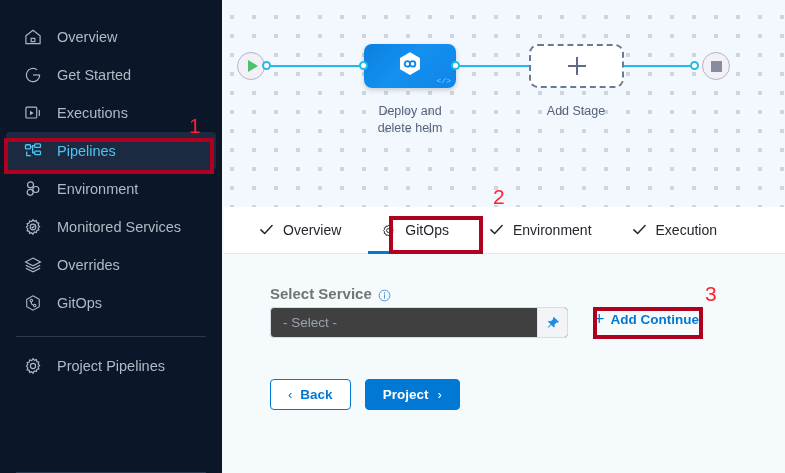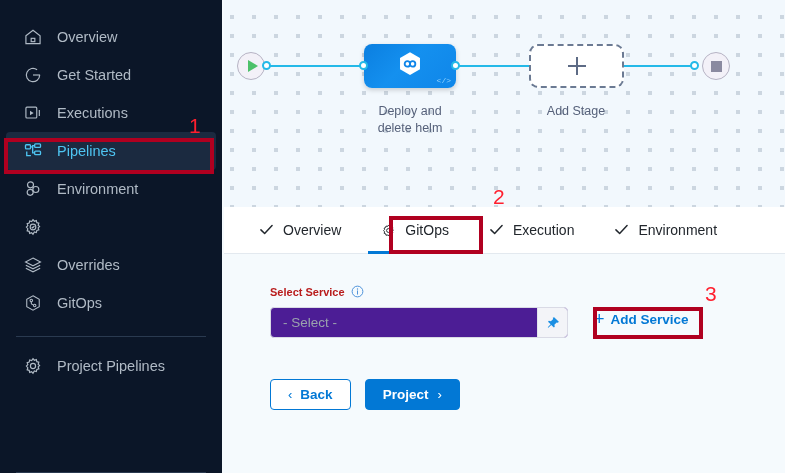--- a/index.html
+++ b/index.html
@@ -155,30 +155,30 @@
   }
 
   
   #main {
     position:absolute; left:224px; top:254px;
     width:561px; height:219px;
     background:#f5fafd;
   }
   .field-label {
     position:absolute; left:46px; top:31px;
-    font-size:11px; font-weight:bold; color:#b91c1c;
-    display:flex; align-items:center;
+    font-size:15px; font-weight:bold; color:#737373;
+    display:flex; align-items:flex-end;
   }
   .info-ic { margin-left:6px; display:flex; }
   .select-wrap {
     position:absolute; left:46px; top:53px;
     width:298px; height:31px;
     display:flex;
     border:1px solid #d9dae5; border-radius:4px;
-    background:#4c1d95; overflow:hidden;
+    background:#404040; overflow:hidden;
   }
   .select-input {
     flex:1 1 auto; display:flex; align-items:center;
     padding-left:12px;
     font-size:13.5px; color:#9aa3ad;
   }
   .pin-box {
     width:30px; flex:0 0 30px;
     background:#f3f4f8;
     border-left:1px solid #e3e4ec;
@@ -287,20 +287,21 @@
     </div>
 
     <div class="nav-item">
       <span class="nav-icon">
         <svg width="20" height="20" viewBox="0 0 24 24" fill="none" stroke="#b0bac5" stroke-width="1.4">
           <circle cx="12" cy="12" r="3.4"></circle>
           <path d="M10.5 12l1.1 1.2 2.1-2.4"></path>
           <path d="M12 3.2l1.6 1.9 2.4-.8.6 2.5 2.4.7-.8 2.4 1.7 1.6-1.7 1.6.8 2.4-2.4.7-.6 2.5-2.4-.8L12 20.8l-1.6-1.9-2.4.8-.6-2.5-2.4-.7.8-2.4L4.1 12l1.7-1.6-.8-2.4 2.4-.7.6-2.5 2.4.8z"></path>
         </svg>
       </span>
+      <span class="nav-label">Monitored Services</span>
     </div>
 
     <div class="nav-item">
       <span class="nav-icon">
         <svg width="20" height="20" viewBox="0 0 24 24" fill="none" stroke="#b0bac5" stroke-width="1.3">
           <path d="M12 3.6 21 8.3 12 13 3 8.3z"></path>
           <path d="M3.4 12.2 12 16.6l8.6-4.4"></path>
           <path d="M3.4 15.8 12 20.2l8.6-4.4"></path>
         </svg>
       </span>
@@ -400,30 +401,30 @@
     </span>
     <span>GitOps</span>
   </div>
 
   <div class="tab">
     <span class="tick">
       <svg width="15" height="13" viewBox="0 0 16 14" fill="none" stroke="#22272d" stroke-width="1.6" stroke-linecap="round" stroke-linejoin="round">
           <path d="M2 7.4 6 11.3 14 2.8"></path>
         </svg>
     </span>
-    <span>Execution</span>
+    <span>Environment</span>
   </div>
 
   <div class="tab">
     <span class="tick">
       <svg width="15" height="13" viewBox="0 0 16 14" fill="none" stroke="#22272d" stroke-width="1.6" stroke-linecap="round" stroke-linejoin="round">
           <path d="M2 7.4 6 11.3 14 2.8"></path>
         </svg>
     </span>
-    <span>Environment</span>
+    <span>Execution</span>
   </div>
 
 </div>
 
 <div id="main">
 
   <div class="field-label">
     <span>Select Service</span>
     <span class="info-ic">
       <svg width="13" height="13" viewBox="0 0 16 16" fill="none" stroke="#4a90d9" stroke-width="1.2">
@@ -438,21 +439,21 @@
     <div class="select-input" placeholder="- Select -">- Select -</div>
     <div class="pin-box">
       <svg width="14" height="14" viewBox="0 0 16 16" fill="#1b8fe3">
         <path d="M9.3 1.3 14.7 6.7l-1.1 1.1-1.4-.5-2.6 2.6.4 2.3-1 1-3-3-3.3 3.3-.7-.7L5.3 9.5l-3-3 1-1 2.3.4 2.6-2.6-.5-1.4z"></path>
       </svg>
     </div>
   </div>
 
   <div class="add-service">
     <span class="plus-txt">+</span>
-    <span>Add Service</span>
+    <span>Add Continue</span>
   </div>
 
   <div class="btn-row">
     <div class="btn btn-back">
       <span class="chev">‹</span>
       <span>Back</span>
     </div>
     <div class="btn btn-continue">
       <span>Project</span>
       <span class="chev">›</span>

